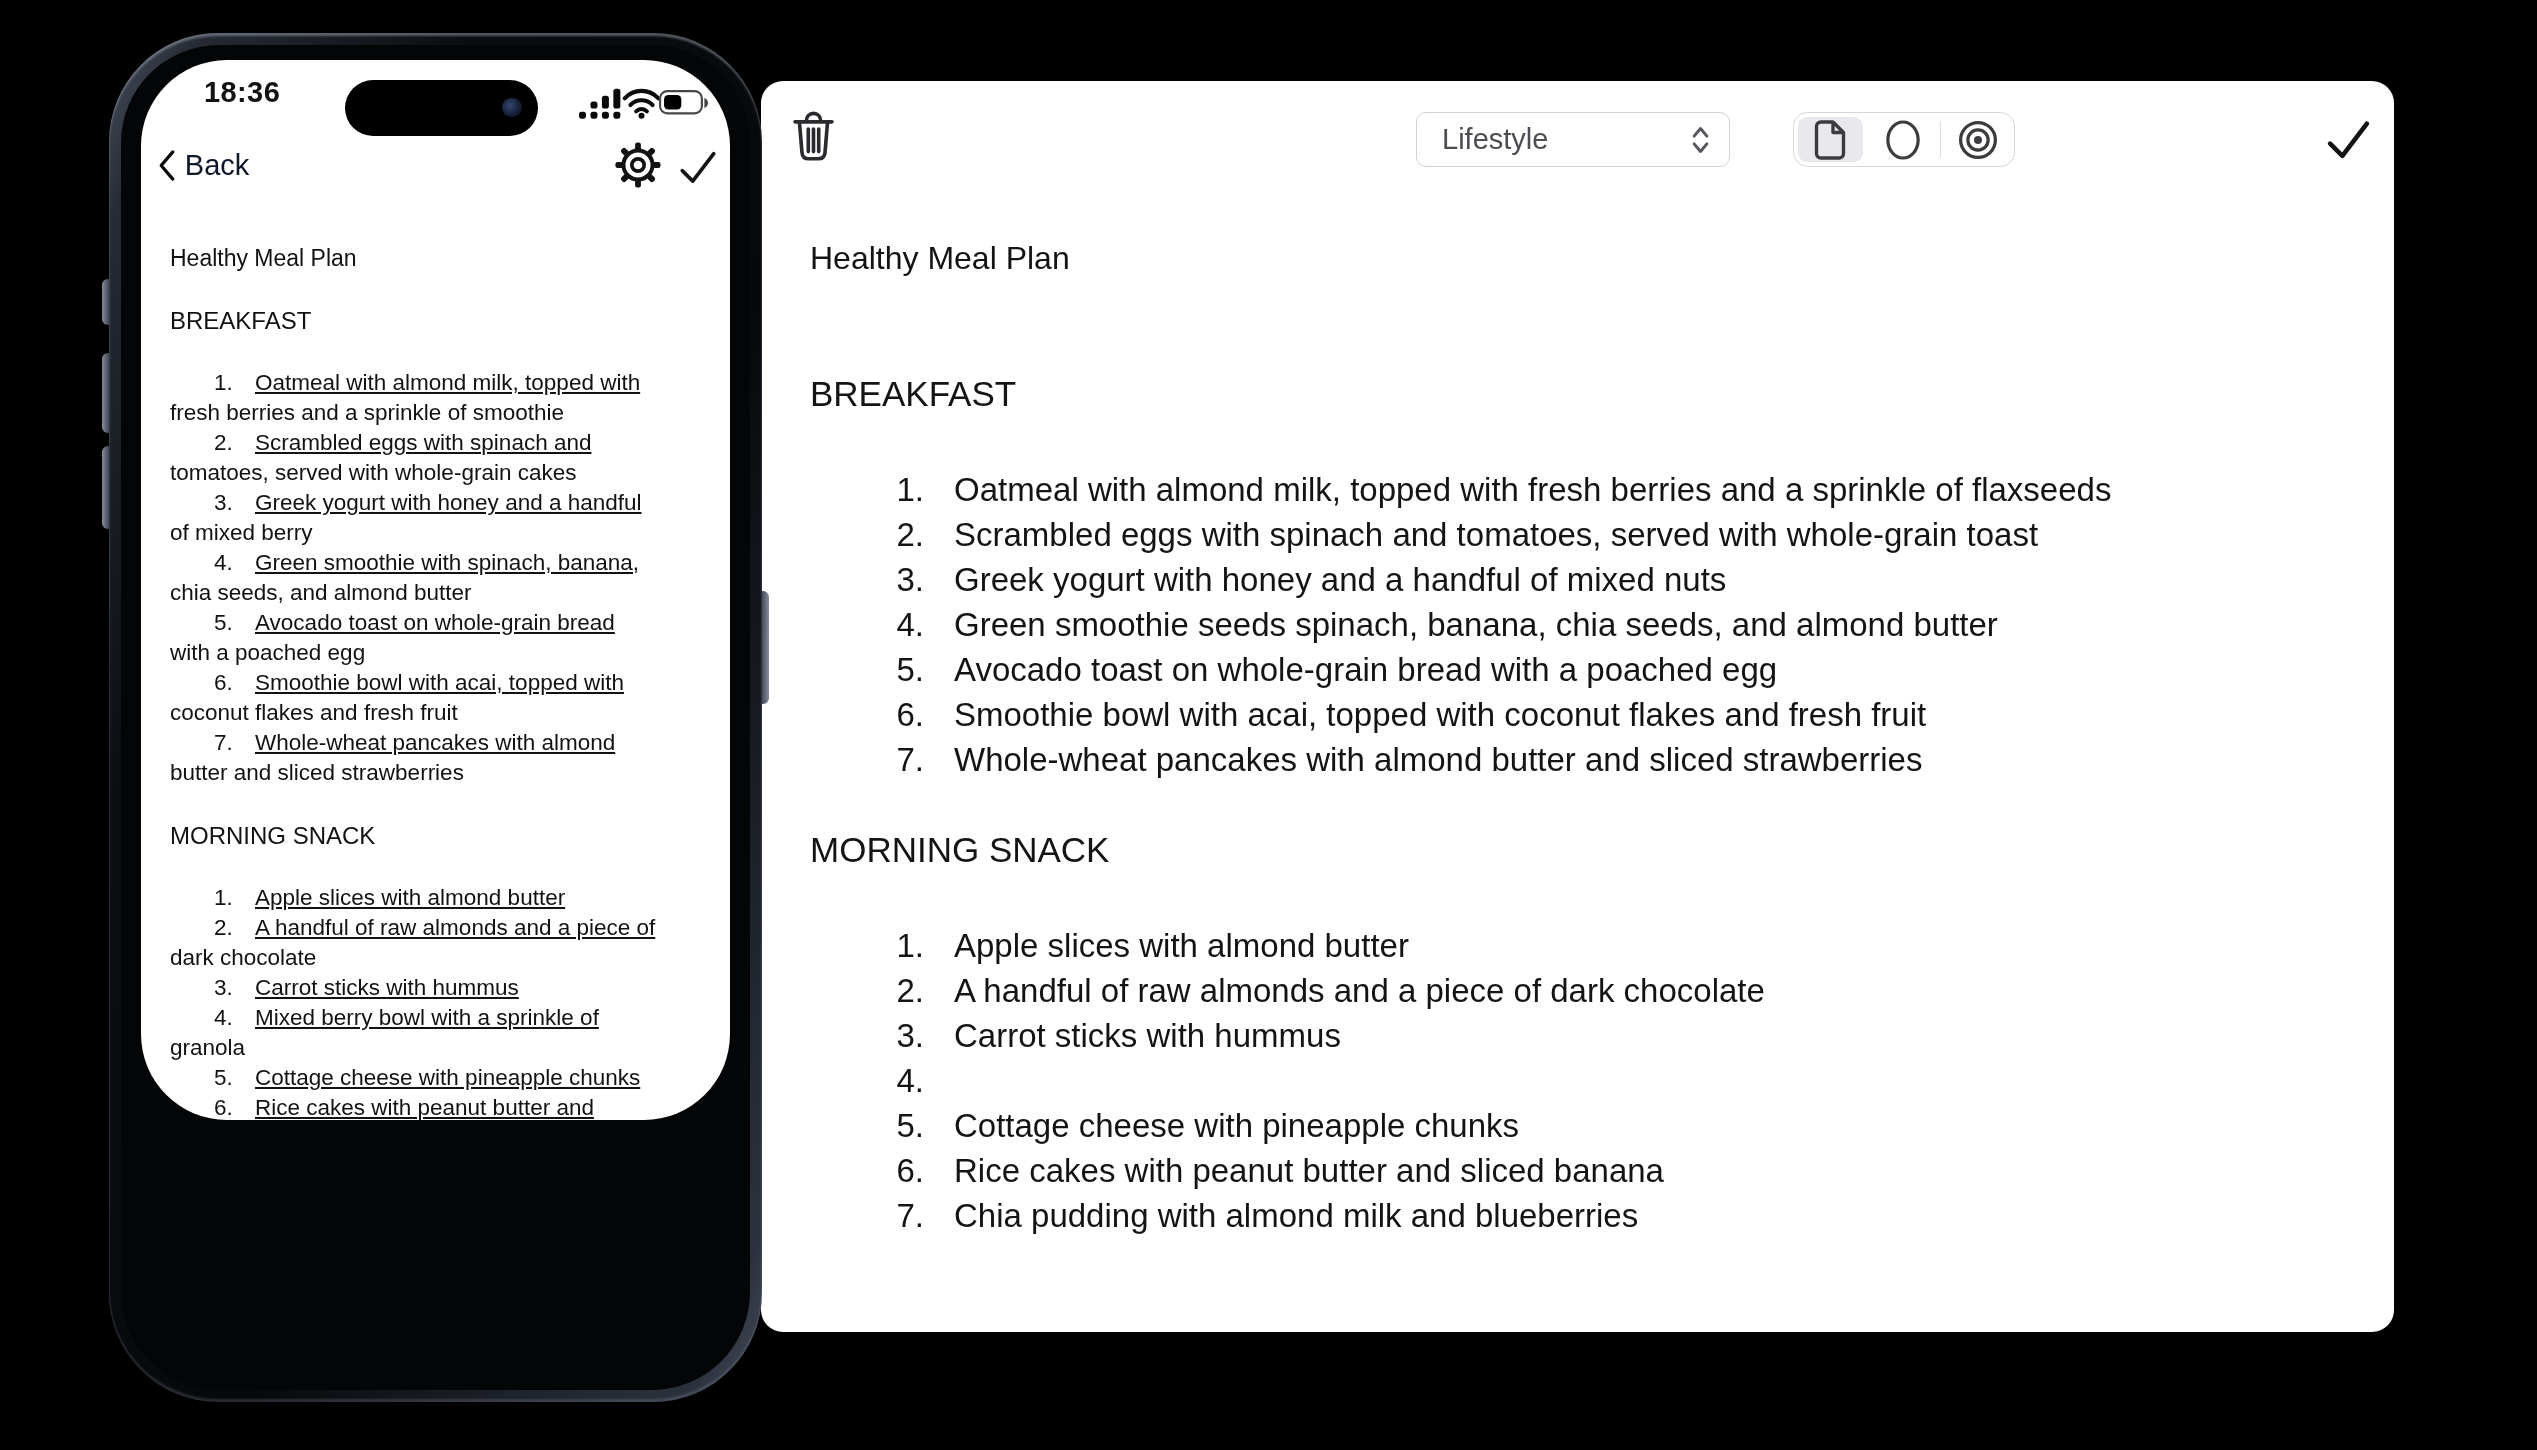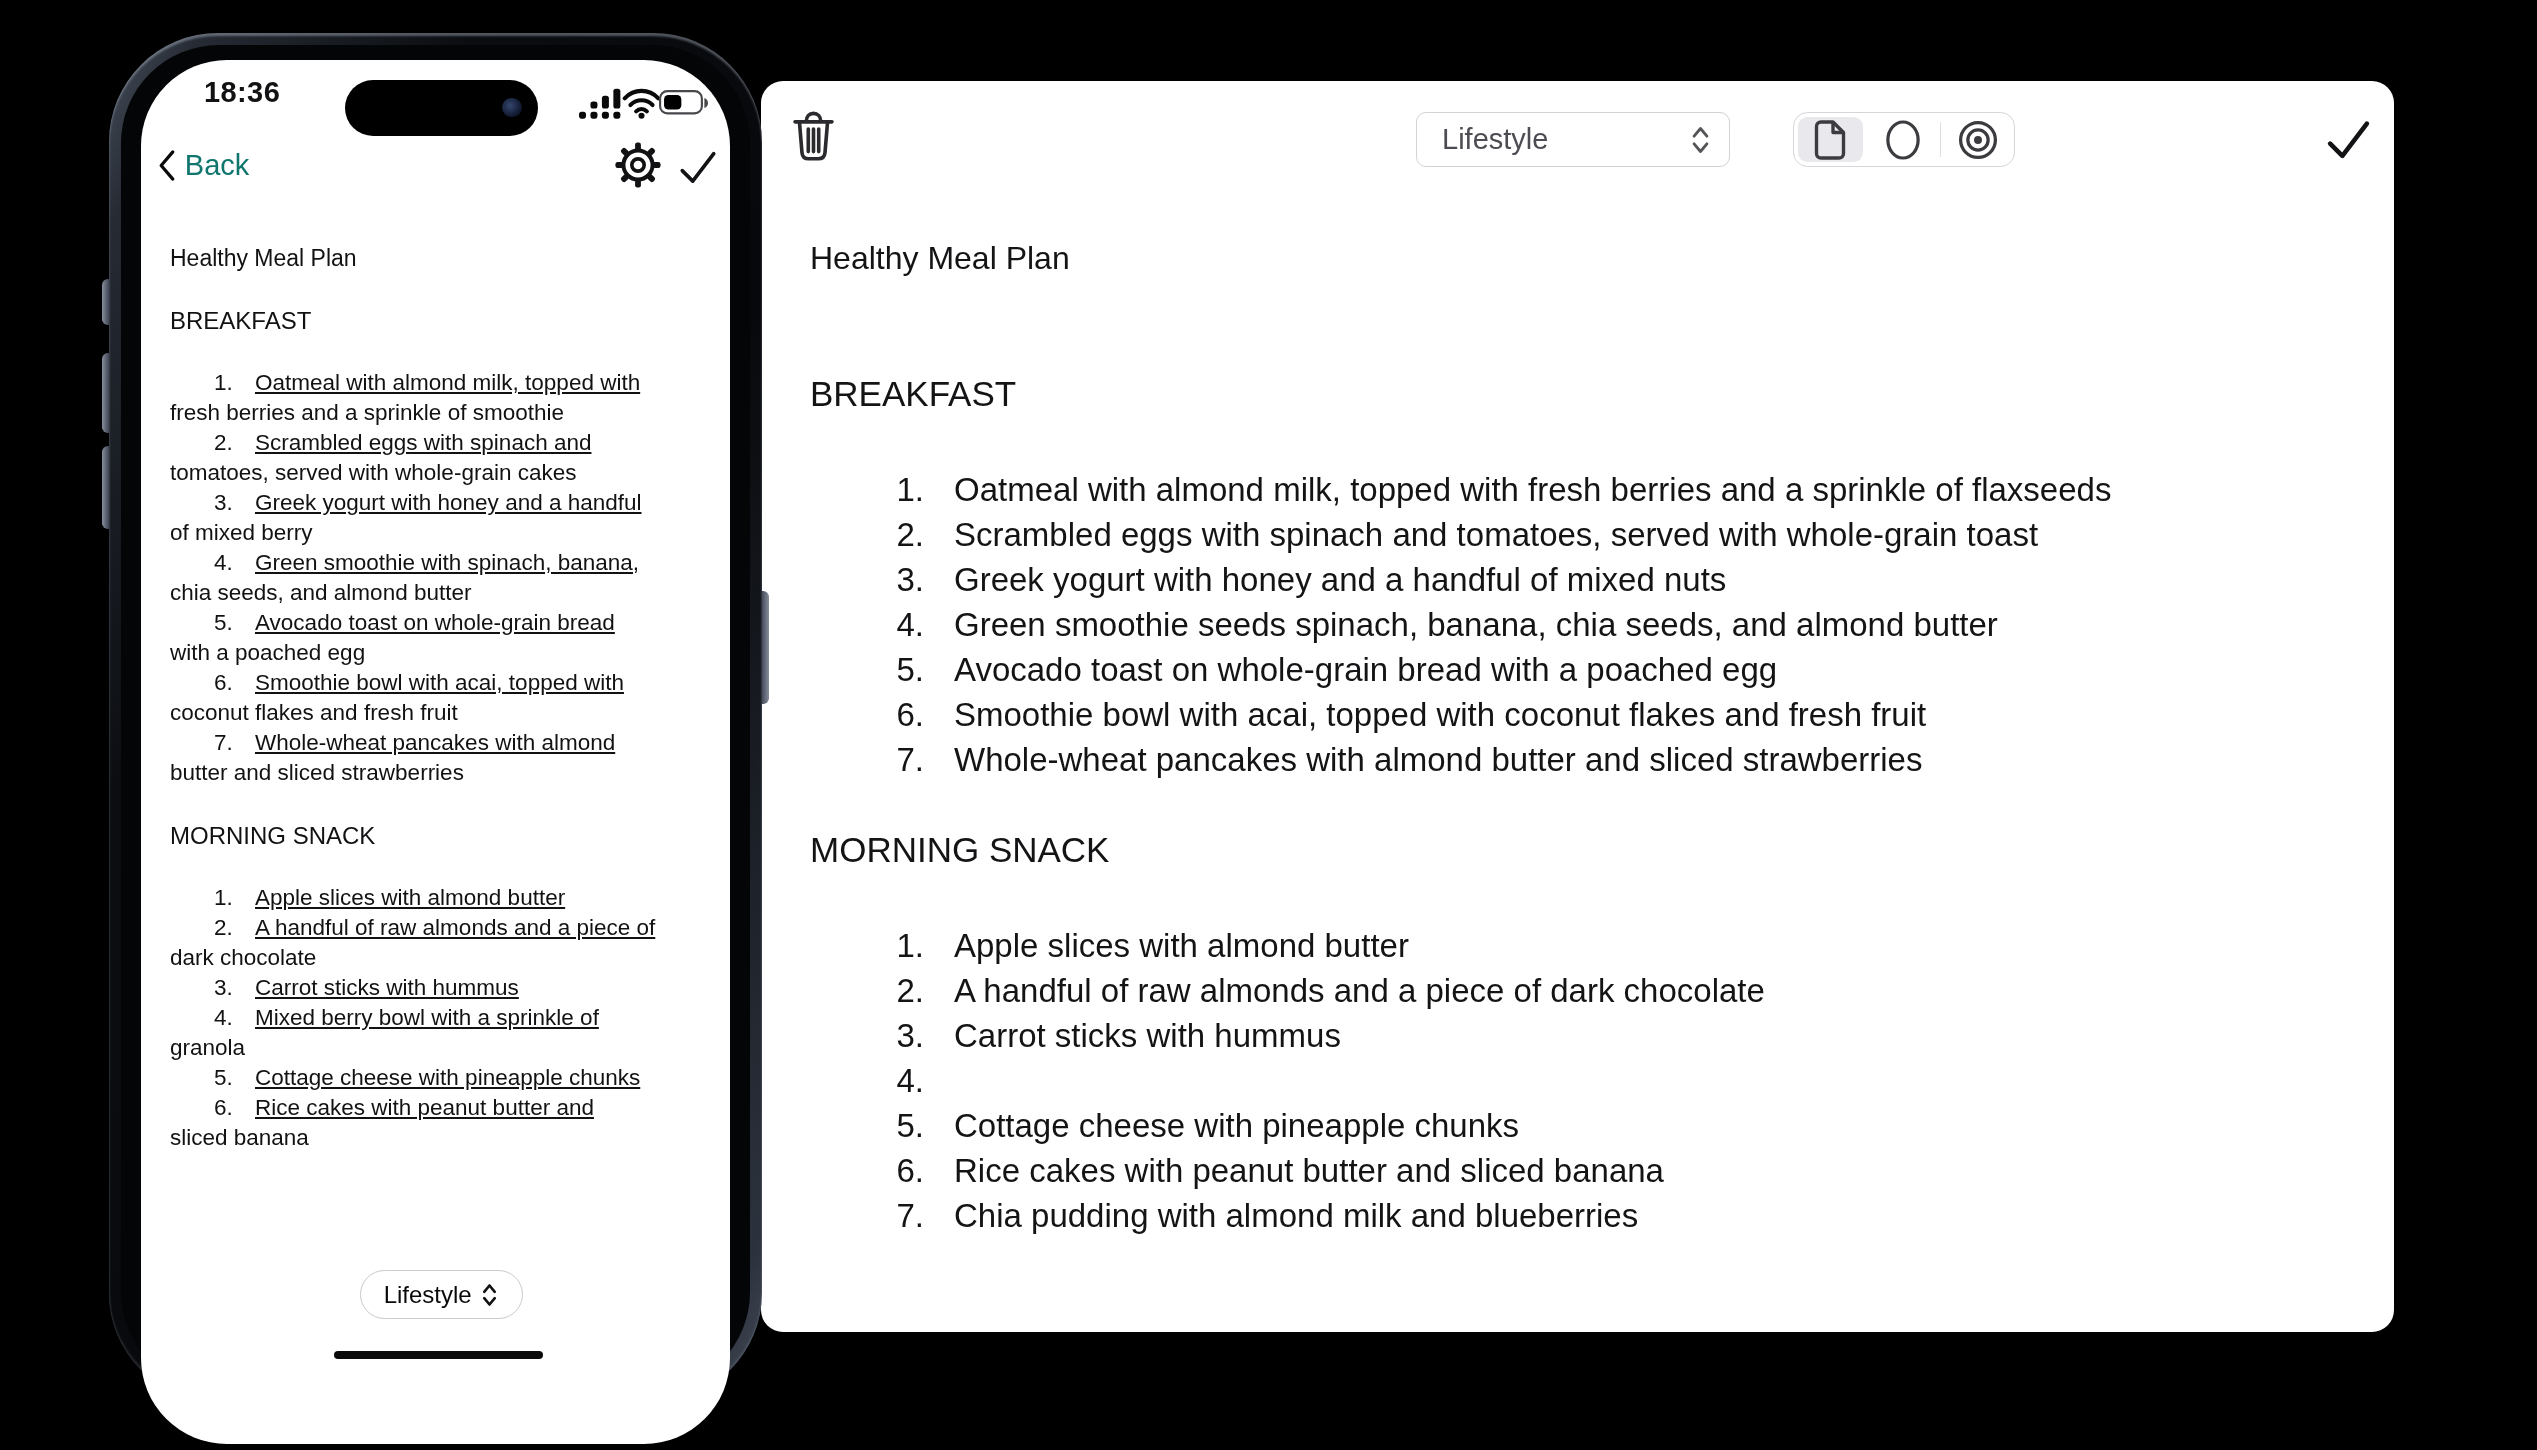--- a/index.html
+++ b/index.html
@@ -53,33 +53,33 @@
   .btn-volup{left:-7.3px;top:320px;height:80px;}
   .btn-voldn{left:-7.3px;top:413px;height:83px;}
   .btn-power{right:-6.5px;top:558px;height:113px;background:linear-gradient(90deg,#2a2f3a,#434958 45%,#868d9b);}
   .phone-body{
     position:absolute;inset:0;border-radius:109px;z-index:1;
     background:linear-gradient(115deg,#4a515e 0%,#262b34 7%,#0b0d11 28%,#07080b 60%,#2c323d 94%,#454c59 100%);
     box-shadow:inset 0 2.9px 2.2px rgba(200,210,225,.38),inset 0 -2.9px 2.2px rgba(160,170,185,.22);
   }
   .phone-bezel{position:absolute;inset:12.3px;border-radius:98px;background:#040507;z-index:2;}
   .phone-screen{
-    position:absolute;left:32px;top:27px;width:589px;height:1384px;
+    position:absolute;left:32px;top:27px;width:589px;height:1060px;
     background:#fff;border-radius:86px;overflow:hidden;z-index:3;color:#121214;
   }
 
   .sb-time{position:absolute;left:63px;top:16px;font-size:29px;font-weight:600;letter-spacing:0.4px;}
   .island{position:absolute;left:204px;top:19.6px;width:193px;height:56px;border-radius:28px;background:#000;}
   .island .camera{
     position:absolute;right:16px;top:18px;width:19.6px;height:19.6px;border-radius:50%;
     background:radial-gradient(circle at 40% 40%,#35466e 0%,#16203a 55%,#05070d 100%);
   }
   .sb-ico{position:absolute;}
 
-  .back-row{position:absolute;left:14.5px;top:88px;display:flex;align-items:center;gap:7.3px;cursor:pointer;background:none;border:none;padding:0;color:#0f766e;}
+  .back-row{position:absolute;left:14.5px;top:88px;display:flex;align-items:center;gap:7.3px;cursor:pointer;background:none;border:none;padding:0;color:#0f172a;}
   .back-label{font-size:29px;}
   .gear-btn{left:473px;top:81px;width:48px;height:48px;}
   .phone-check-btn{left:536px;top:87px;width:42px;height:42px;}
 
   .p-content{position:absolute;left:0;top:0;right:0;padding:0 26px 0 29px;}
   .p-title{font-size:23px;line-height:30px;margin:183px 0 25px 0;}
   .p-heading{font-size:24px;line-height:30px;margin:33px 0 32px 0;}
   .p-line{font-size:22.5px;line-height:30px;white-space:nowrap;}
   .p-first{padding-left:44px;text-decoration:underline;}
   .p-num{display:inline-block;width:41px;}

